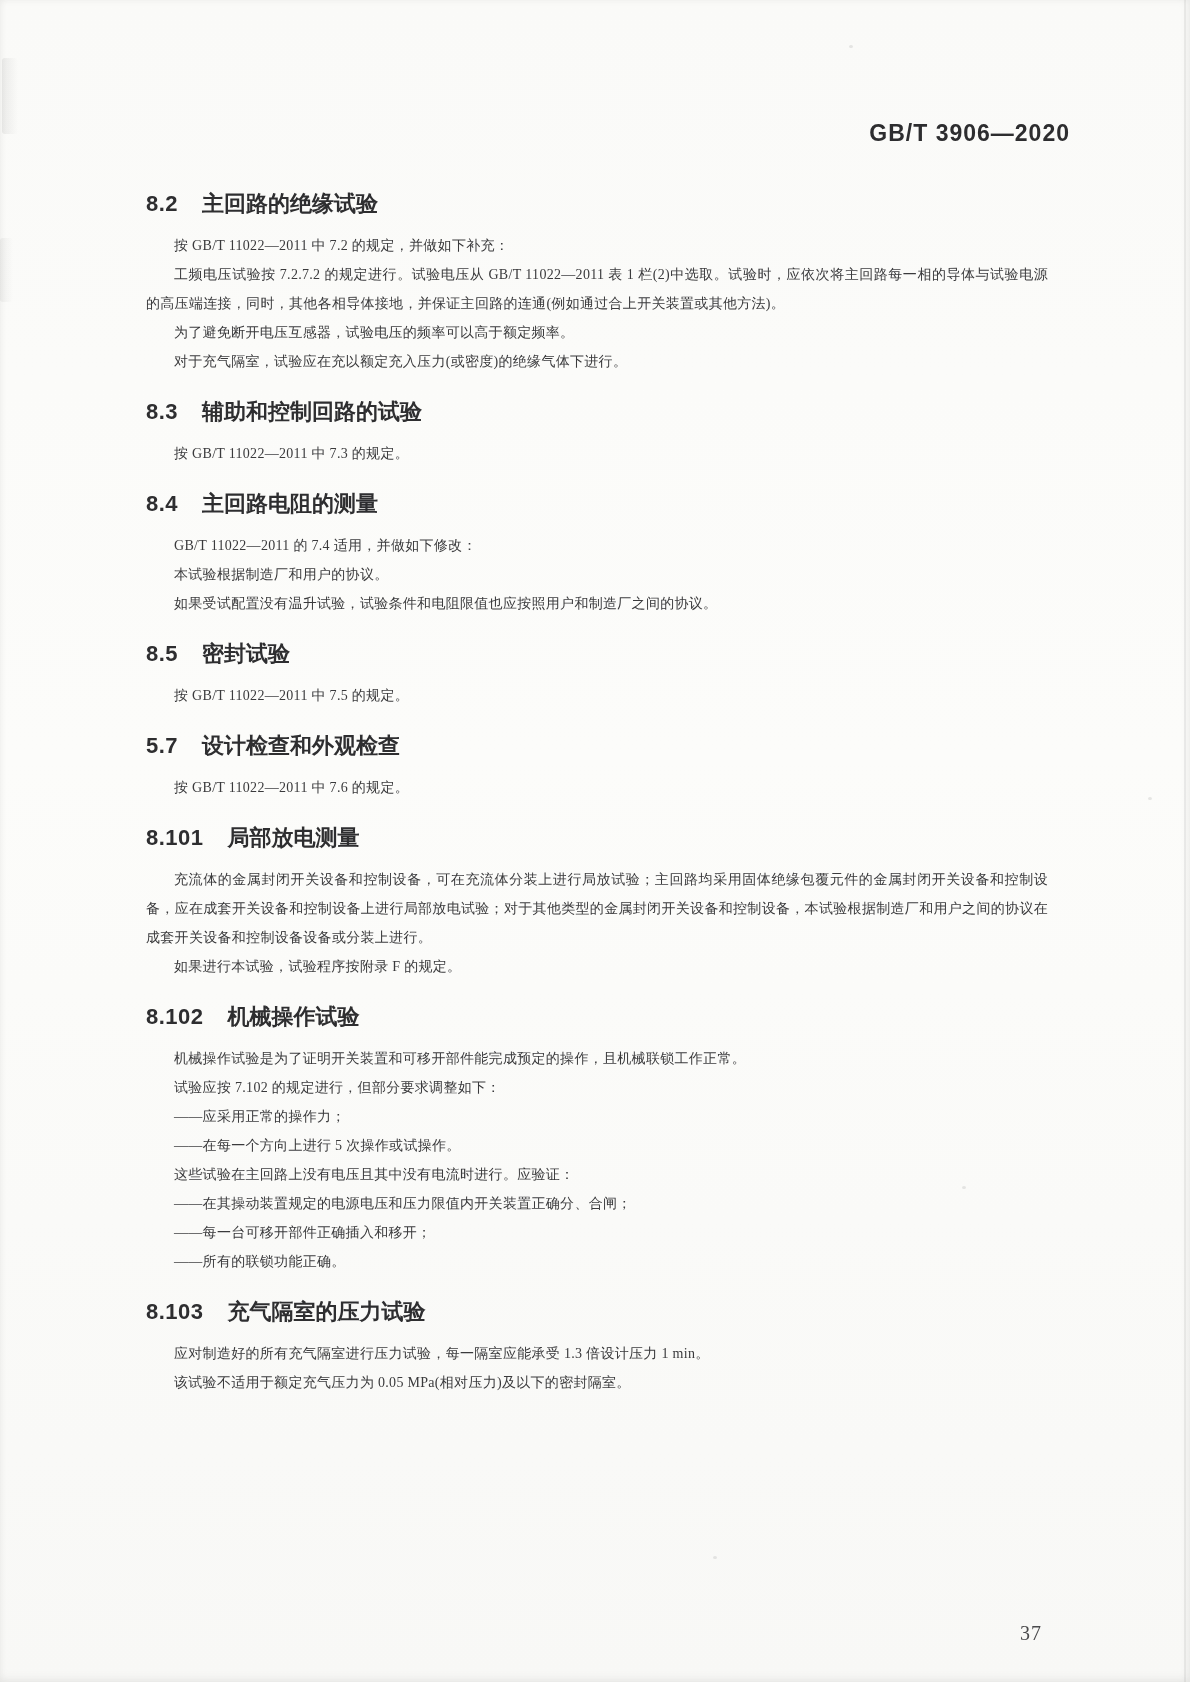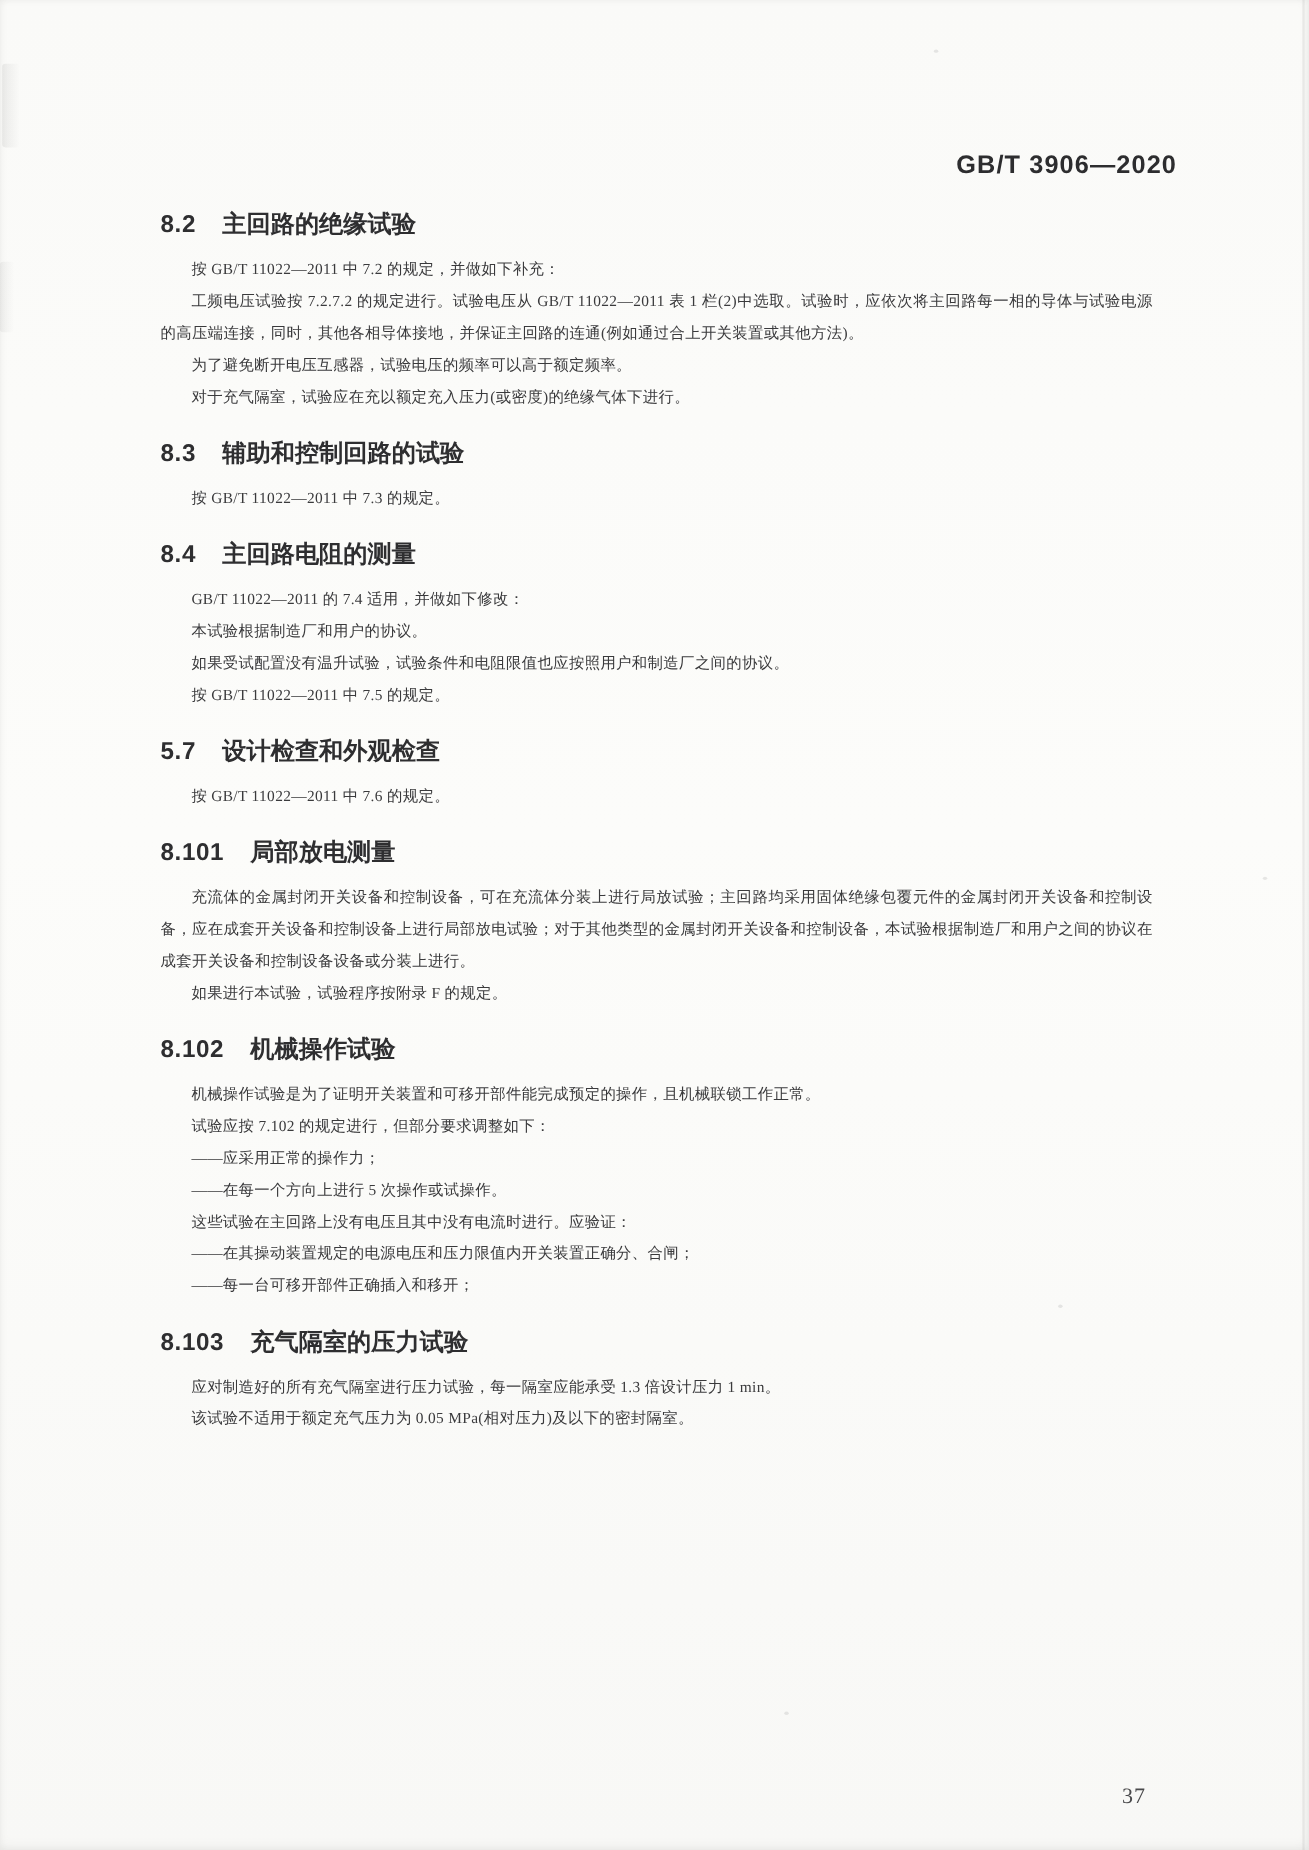--- a/index.html
+++ b/index.html
@@ -13,21 +13,21 @@
     height: 1682px;
     margin: 0 auto;
     background: linear-gradient(180deg, #fafaf8 0%, #fcfcfa 45%, #f8f8f6 100%);
     box-shadow: inset -3px 0 8px rgba(0,0,0,0.045), inset 0 -5px 10px rgba(0,0,0,0.035), inset 2px 0 6px rgba(0,0,0,0.02);
     overflow: hidden;
     color: #3a3a3c;
     font-family: "Liberation Serif", "DejaVu Serif", serif;
   }
   .doc-header {
     position: absolute;
-    top: 136px;
+    top: 120px;
     right: 120px;
     font-family: "Liberation Sans", "DejaVu Sans", sans-serif;
     font-weight: bold;
     font-size: 23px;
     letter-spacing: 1px;
     color: #2d2d2f;
   }
   .content {
     position: absolute;
     left: 146px;
@@ -119,20 +119,21 @@
     </section>
 
     <section>
       <h2 class="sec-heading"><span class="sec-num">8.4</span><span class="sec-title">主回路电阻的测量</span></h2>
       <p class="para">GB/T 11022—2011 的 7.4 适用，并做如下修改：</p>
       <p class="para">本试验根据制造厂和用户的协议。</p>
       <p class="para">如果受试配置没有温升试验，试验条件和电阻限值也应按照用户和制造厂之间的协议。</p>
     </section>
 
     <section>
+      <h2 class="sec-heading"><span class="sec-num">8.5</span><span class="sec-title">密封试验</span></h2>
       <p class="para">按 GB/T 11022—2011 中 7.5 的规定。</p>
     </section>
 
     <section>
       <h2 class="sec-heading"><span class="sec-num">5.7</span><span class="sec-title">设计检查和外观检查</span></h2>
       <p class="para">按 GB/T 11022—2011 中 7.6 的规定。</p>
     </section>
 
     <section>
       <h2 class="sec-heading"><span class="sec-num">8.101</span><span class="sec-title">局部放电测量</span></h2>
@@ -142,20 +143,21 @@
 
     <section>
       <h2 class="sec-heading"><span class="sec-num">8.102</span><span class="sec-title">机械操作试验</span></h2>
       <p class="para">机械操作试验是为了证明开关装置和可移开部件能完成预定的操作，且机械联锁工作正常。</p>
       <p class="para">试验应按 7.102 的规定进行，但部分要求调整如下：</p>
       <p class="para">——应采用正常的操作力；</p>
       <p class="para">——在每一个方向上进行 5 次操作或试操作。</p>
       <p class="para">这些试验在主回路上没有电压且其中没有电流时进行。应验证：</p>
       <p class="para">——在其操动装置规定的电源电压和压力限值内开关装置正确分、合闸；</p>
       <p class="para">——每一台可移开部件正确插入和移开；</p>
+      <p class="para">——所有的联锁功能正确。</p>
     </section>
 
     <section>
       <h2 class="sec-heading"><span class="sec-num">8.103</span><span class="sec-title">充气隔室的压力试验</span></h2>
       <p class="para">应对制造好的所有充气隔室进行压力试验，每一隔室应能承受 1.3 倍设计压力 1 min。</p>
       <p class="para">该试验不适用于额定充气压力为 0.05 MPa(相对压力)及以下的密封隔室。</p>
     </section>
 
   </div>
 

